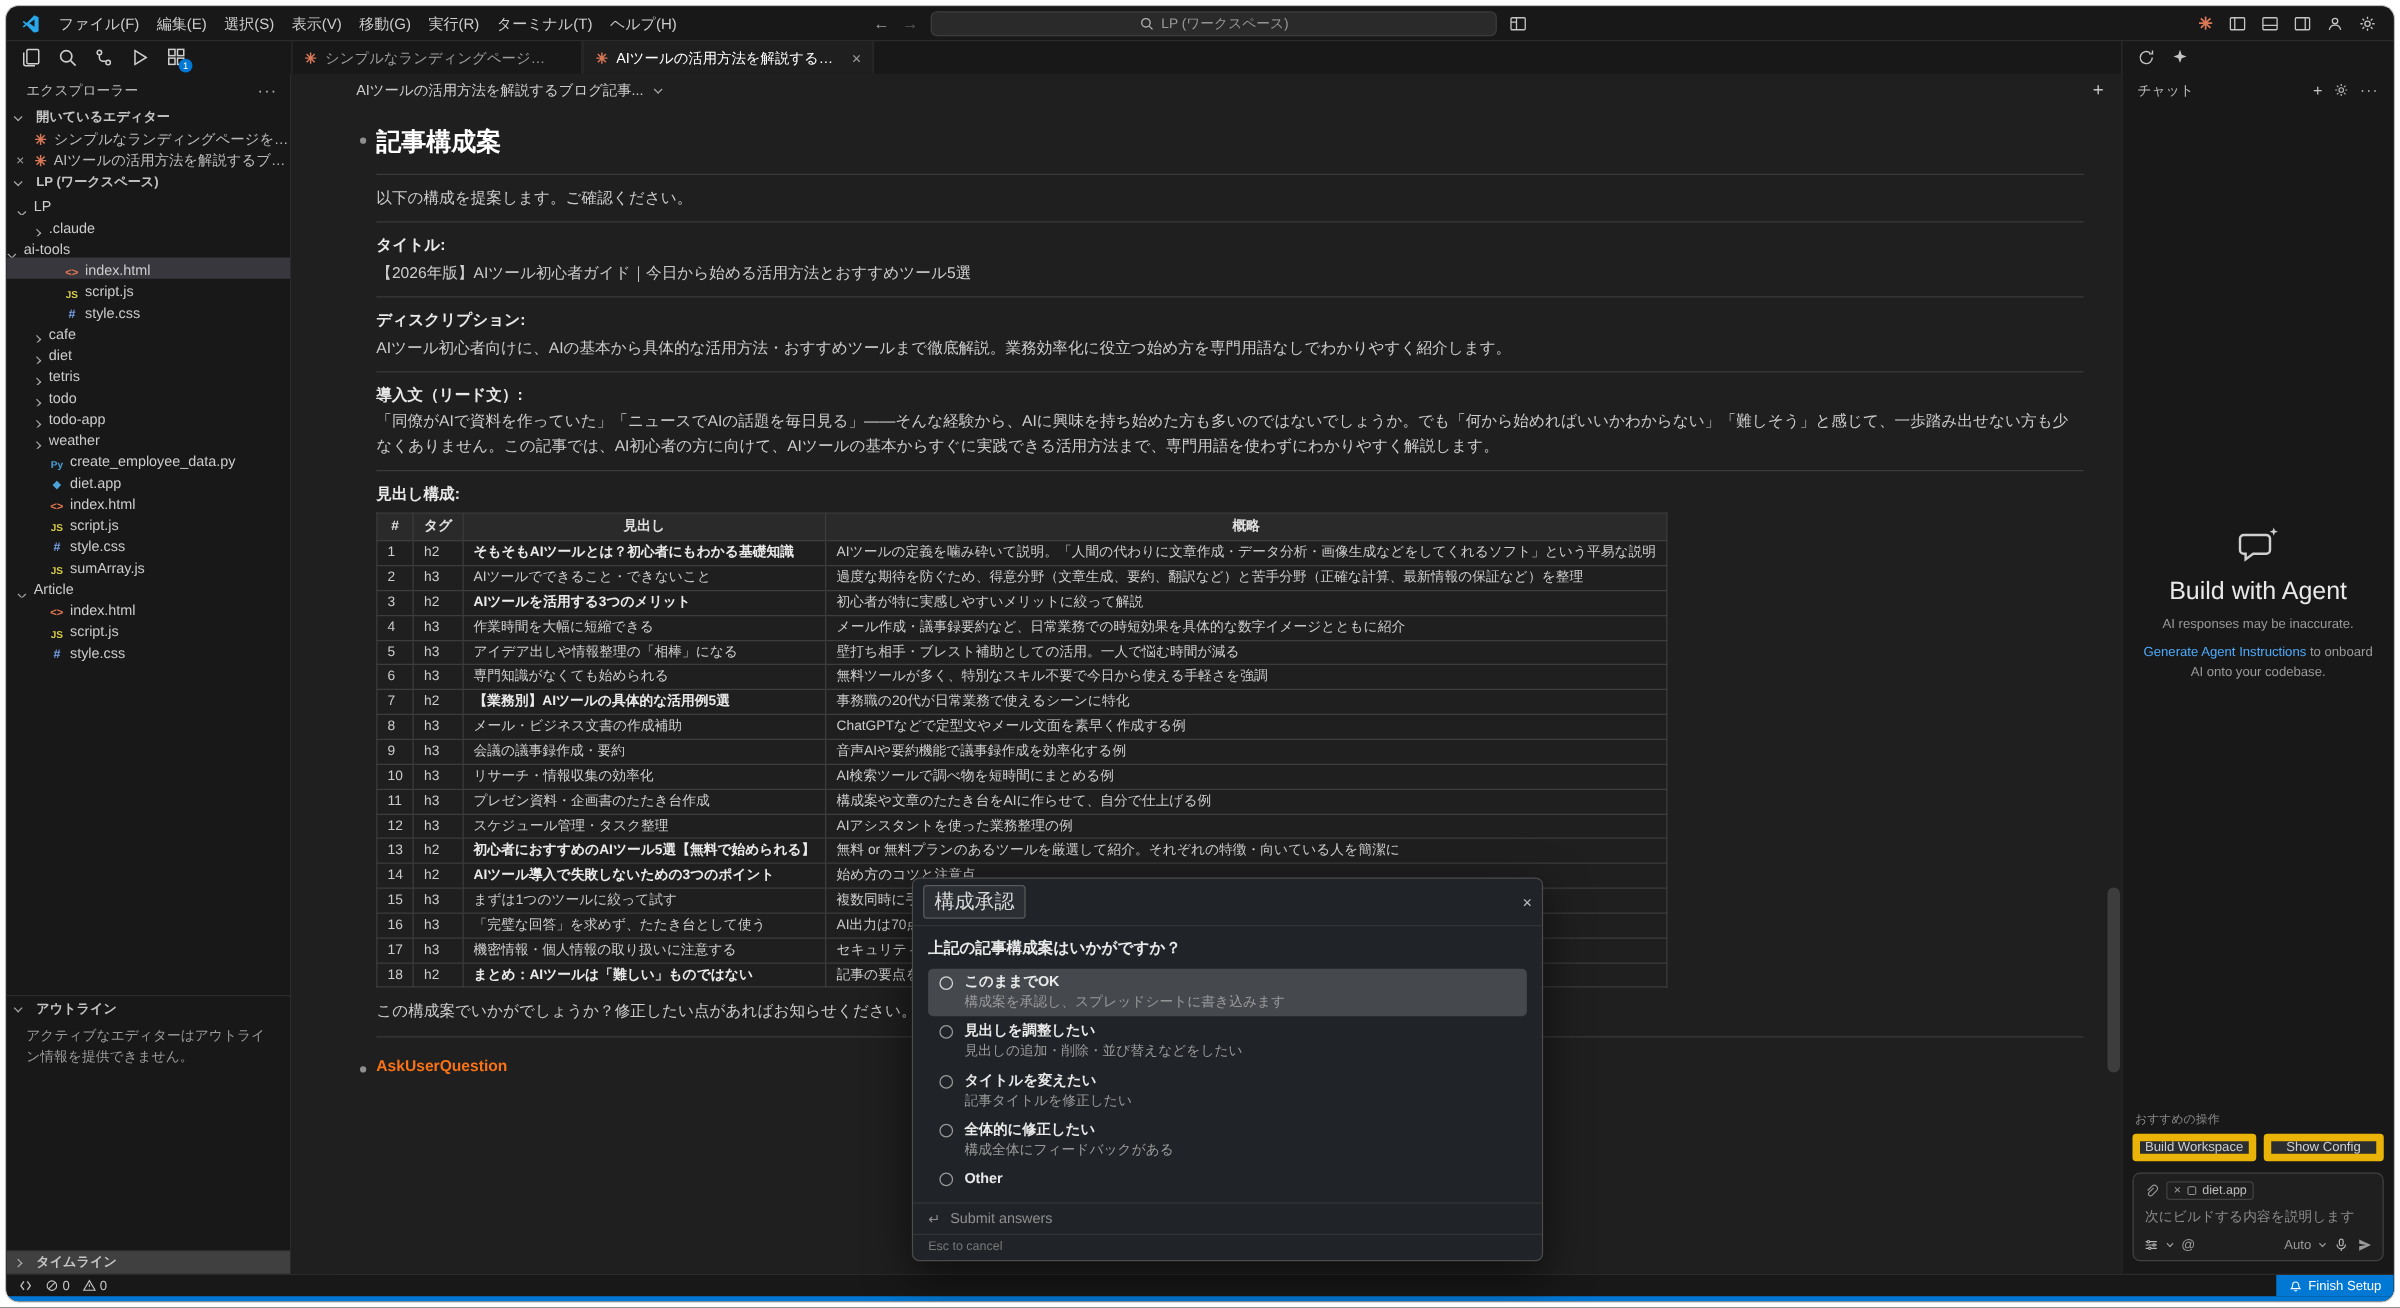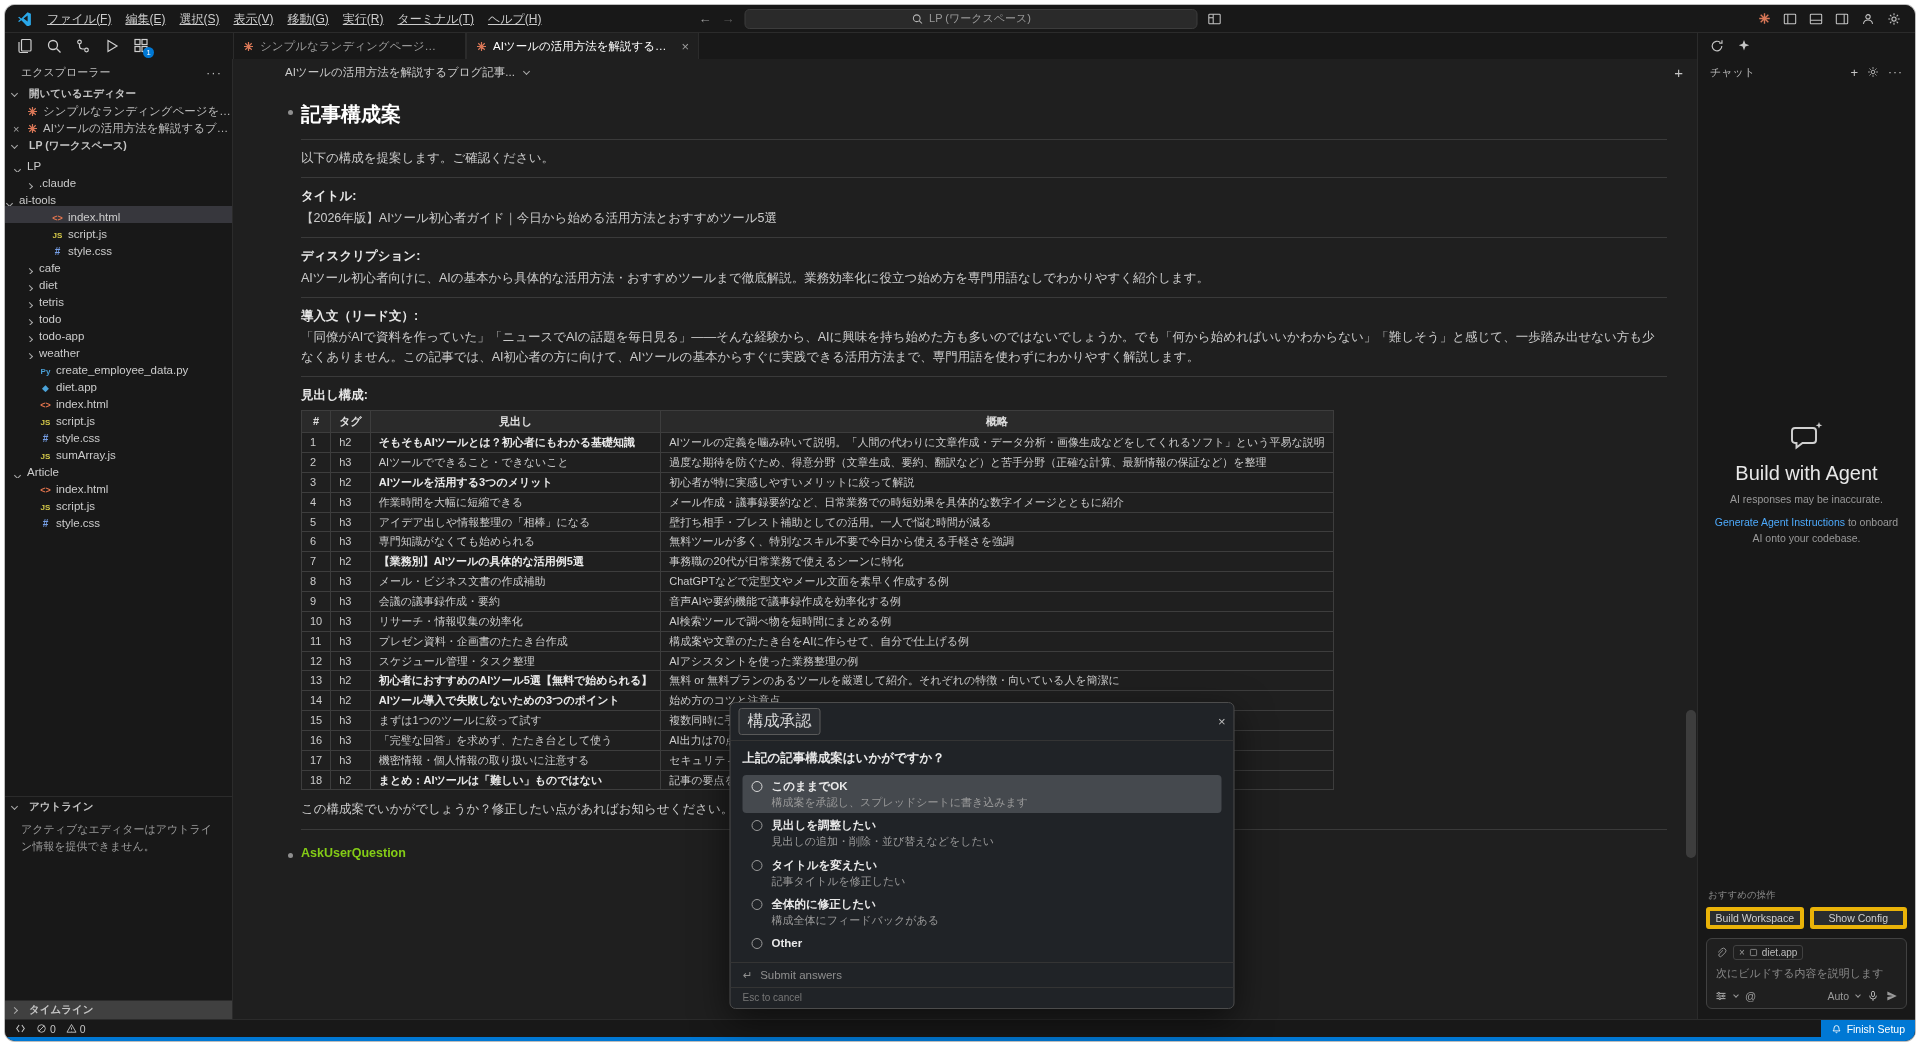--- a/index.html
+++ b/index.html
@@ -1,21 +1,21 @@
 <!DOCTYPE html>
 <html style="--accent: #0078d4; --link: #4daafc; --claude: #d97757;"><head>
 <meta charset="utf-8">
 <style>
   *{box-sizing:border-box;margin:0;padding:0;}
   html,body{width:1920px;height:1046px;overflow:hidden;}
   body{background:#ffffff;font-family:"Liberation Sans","DejaVu Sans",sans-serif;-webkit-font-smoothing:antialiased;}
   .window{position:absolute;left:5px;top:5px;width:1910px;height:1036px;background:#1f1f1f;border-radius:10px;overflow:hidden;display:flex;flex-direction:column;box-shadow:0 0 0 1px #bdbdbd;}
 
   
-  .titlebar{height:28px;background:#181818;border-bottom:1px solid #2b2b2b;display:flex;align-items:center;color:#cccccc;font-size:12px;position:relative;flex:none;text-decoration:underline;}
+  .titlebar{height:28px;background:#181818;border-bottom:1px solid #2b2b2b;display:flex;align-items:center;color:#cccccc;font-size:12px;position:relative;flex:none;}
   .logo{width:15px;height:15px;margin:0 8px 0 12px;flex:none;}
   .menu-item{padding:0 7px;height:20px;line-height:20px;border-radius:4px;white-space:nowrap;color:#cccccc;cursor:default;}
   .titlebar-center{position:absolute;left:50%;top:0;height:100%;transform:translateX(-50%);display:flex;align-items:center;gap:10px;}
   .nav-arrow{color:#9d9d9d;font-size:13px;}
   .nav-arrow.dim{color:#5a5a5a;}
   .search-box{width:453px;height:20px;background:#2a2a2a;border:1px solid #3c3c3c;border-radius:5px;display:flex;align-items:center;justify-content:center;gap:6px;color:#9a9a9a;font-size:11px;}
   .titlebar-right{margin-left:auto;display:flex;align-items:center;gap:12px;padding-right:14px;}
   .ic14{width:14px;height:14px;color:#c5c5c5;display:block;}
   .ic12{width:12px;height:12px;color:#b5b5b5;display:block;}
 
@@ -73,21 +73,21 @@
   .dotted::before{content:"";position:absolute;left:-13px;top:9px;width:5px;height:5px;border-radius:50%;background:#8f8f8f;}
   .doc-heading{font-size:20px;font-weight:bold;color:#ffffff;margin:2px 0 9px;}
   .doc-heading.dotted::before{top:11px;}
   .hr{border-top:1px solid #3a3a3a;margin:9px 0;}
   .lbl{font-weight:bold;color:#e9e9e9;}
   .para{margin:2px 0;}
   table.outline{border-collapse:collapse;margin-top:5px;font-size:11px;line-height:1.35;color:#cccccc;}
   .outline th,.outline td{border:1px solid #3d3d3d;padding:2px 8px;vertical-align:top;white-space:nowrap;text-align:left;}
   .outline th{background:#2a2a2a;font-weight:bold;color:#e0e0e0;text-align:center;padding:3px 8px;}
   .outline td.b{font-weight:bold;color:#eaeaea;}
-  .ask-row{margin-top:14px;font-weight:bold;color:#84cc16;font-size:12.5px;}
+  .ask-row{margin-top:14px;font-weight:bold;color:#f97316;font-size:12.5px;}
   .scroll-thumb{position:absolute;right:1px;top:625px;width:10px;height:148px;background:#434343;border-radius:5px;opacity:.85;}
 
   
   .modal{position:absolute;left:50%;bottom:10px;transform:translateX(-50%);width:505px;background:#202327;border:1px solid #4c4c4c;border-radius:6px;box-shadow:0 12px 36px rgba(0,0,0,.55);z-index:30;}
   .modal-head{display:flex;align-items:center;padding:5px 8px;border-bottom:1px solid #343434;}
   .modal-title-chip{border:1px solid #5a5a5a;background:#2b2e32;color:#d8d8d8;font-size:16px;padding:2px 8px;border-radius:3px;}
   .modal-close{margin-left:auto;color:#bdbdbd;font-size:13px;line-height:1;}
   .modal-body{padding:7px 12px 0;}
   .modal-question{font-size:12.5px;font-weight:bold;color:#e9e9e9;margin:2px 0 8px;}
   .opt{display:flex;gap:9px;padding:4px 9px;border-radius:4px;align-items:flex-start;margin-bottom:1px;}
@@ -104,21 +104,21 @@
   .chat-toprow{height:26px;display:flex;align-items:center;gap:13px;padding:0 12px;flex:none;}
   .chat-head{height:26px;display:flex;align-items:center;padding:0 12px;font-size:11px;color:#bdbdbd;flex:none;gap:8px;}
   .chat-head-icons{margin-left:auto;display:flex;gap:9px;align-items:center;}
   .chat-empty{flex:1;display:flex;flex-direction:column;align-items:center;justify-content:center;text-align:center;padding:0 16px;gap:7px;min-height:0;}
   .chat-empty-title{font-size:20px;color:#e9e9e9;}
   .chat-note{font-size:10.5px;color:#9a9a9a;line-height:1.5;}
   .chat-link{color:var(--link);}
   .chat-bottom{padding:8px 8px 10px;flex:none;}
   .sugg-label{font-size:9.5px;color:#8a8a8a;margin:0 2px 5px;}
   .sugg-row{display:flex;gap:6px;margin-bottom:9px;}
-  .sugg-btn{flex:1;background:#2b2d2e;border:4px solid #eab308;color:#cfcfcf;font-size:10.5px;height:22px;border-radius:3px;display:flex;align-items:center;justify-content:center;white-space:nowrap;padding:0 4px;}
+  .sugg-btn{flex:1;background:#2b2d2e;border:6px solid #eab308;color:#cfcfcf;font-size:10.5px;height:22px;border-radius:3px;display:flex;align-items:center;justify-content:center;white-space:nowrap;padding:0 4px;}
   .input-box{border:1px solid #414141;background:#1f1f1f;border-radius:6px;padding:6px 8px;}
   .chip-row{display:flex;align-items:center;gap:6px;margin-bottom:6px;}
   .chip{display:flex;align-items:center;gap:4px;border:1px solid #414141;border-radius:3px;padding:1px 5px;font-size:10px;color:#bdbdbd;}
   .chip .x{font-size:10px;color:#9a9a9a;}
   .input-ph{font-size:11px;color:#8a8a8a;margin:1px 1px 9px;}
   .input-foot{display:flex;align-items:center;gap:7px;color:#9a9a9a;font-size:10.5px;}
   .input-foot .right{margin-left:auto;display:flex;align-items:center;gap:7px;}
   .mini-cv{width:4px;height:4px;border-right:1px solid #9a9a9a;border-bottom:1px solid #9a9a9a;display:inline-block;transform:rotate(45deg);margin-top:-2px;}
 
   

